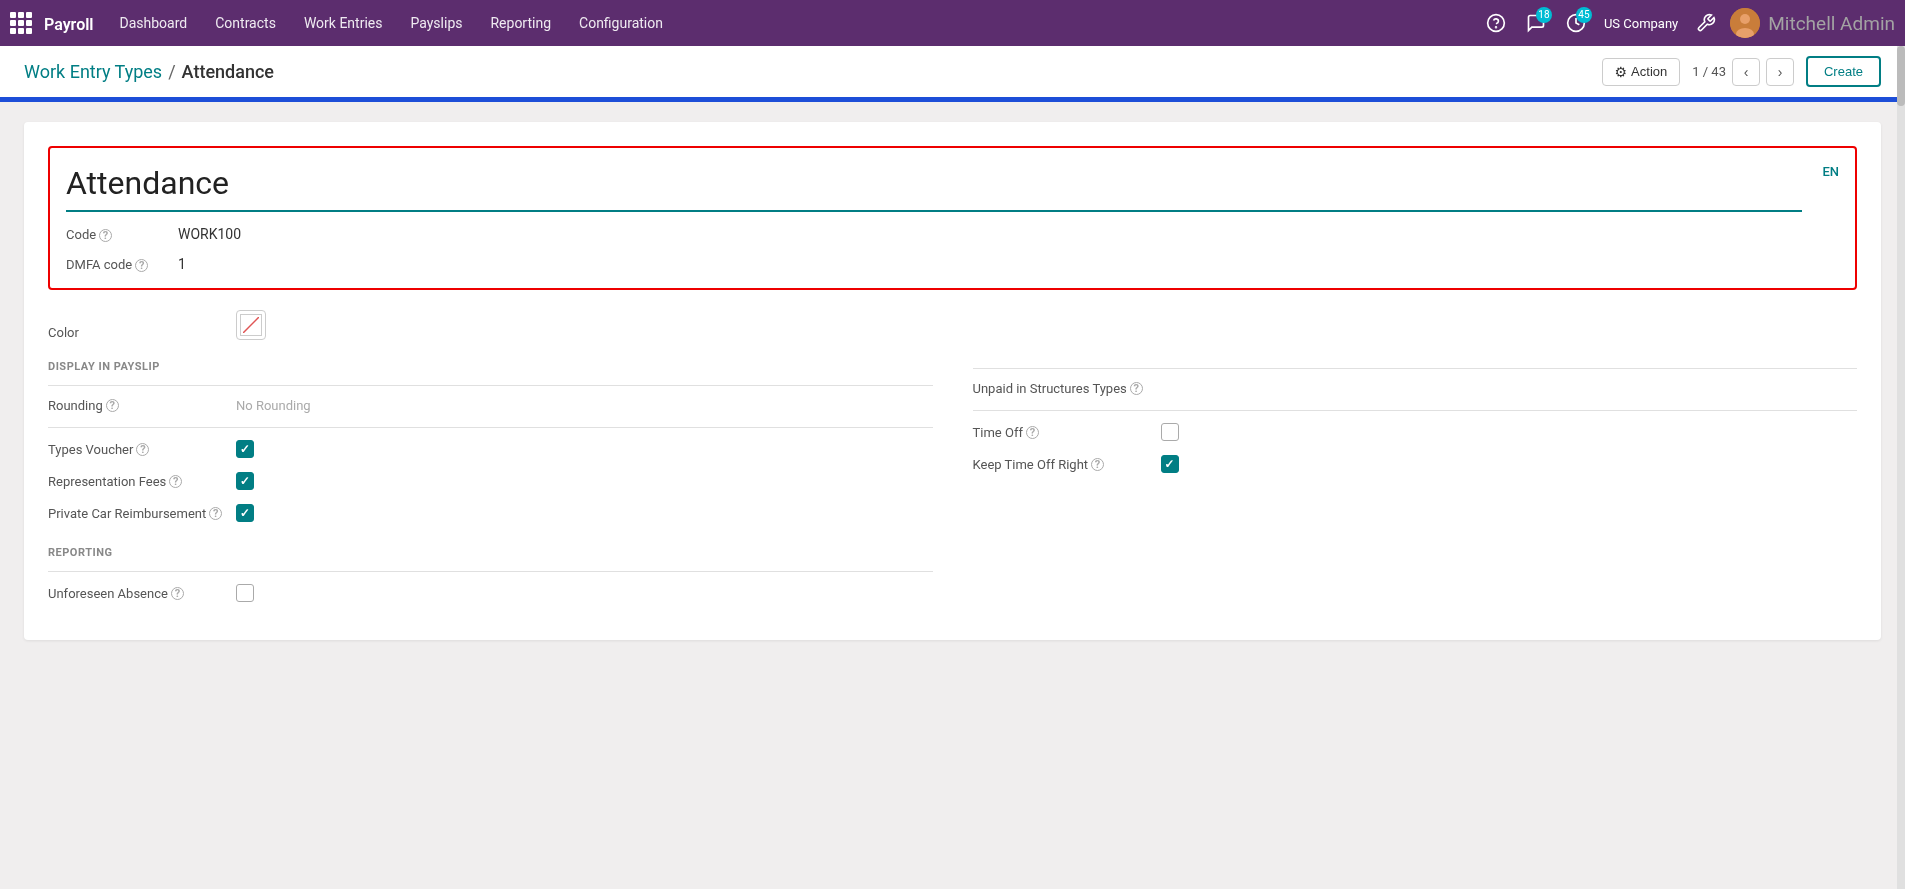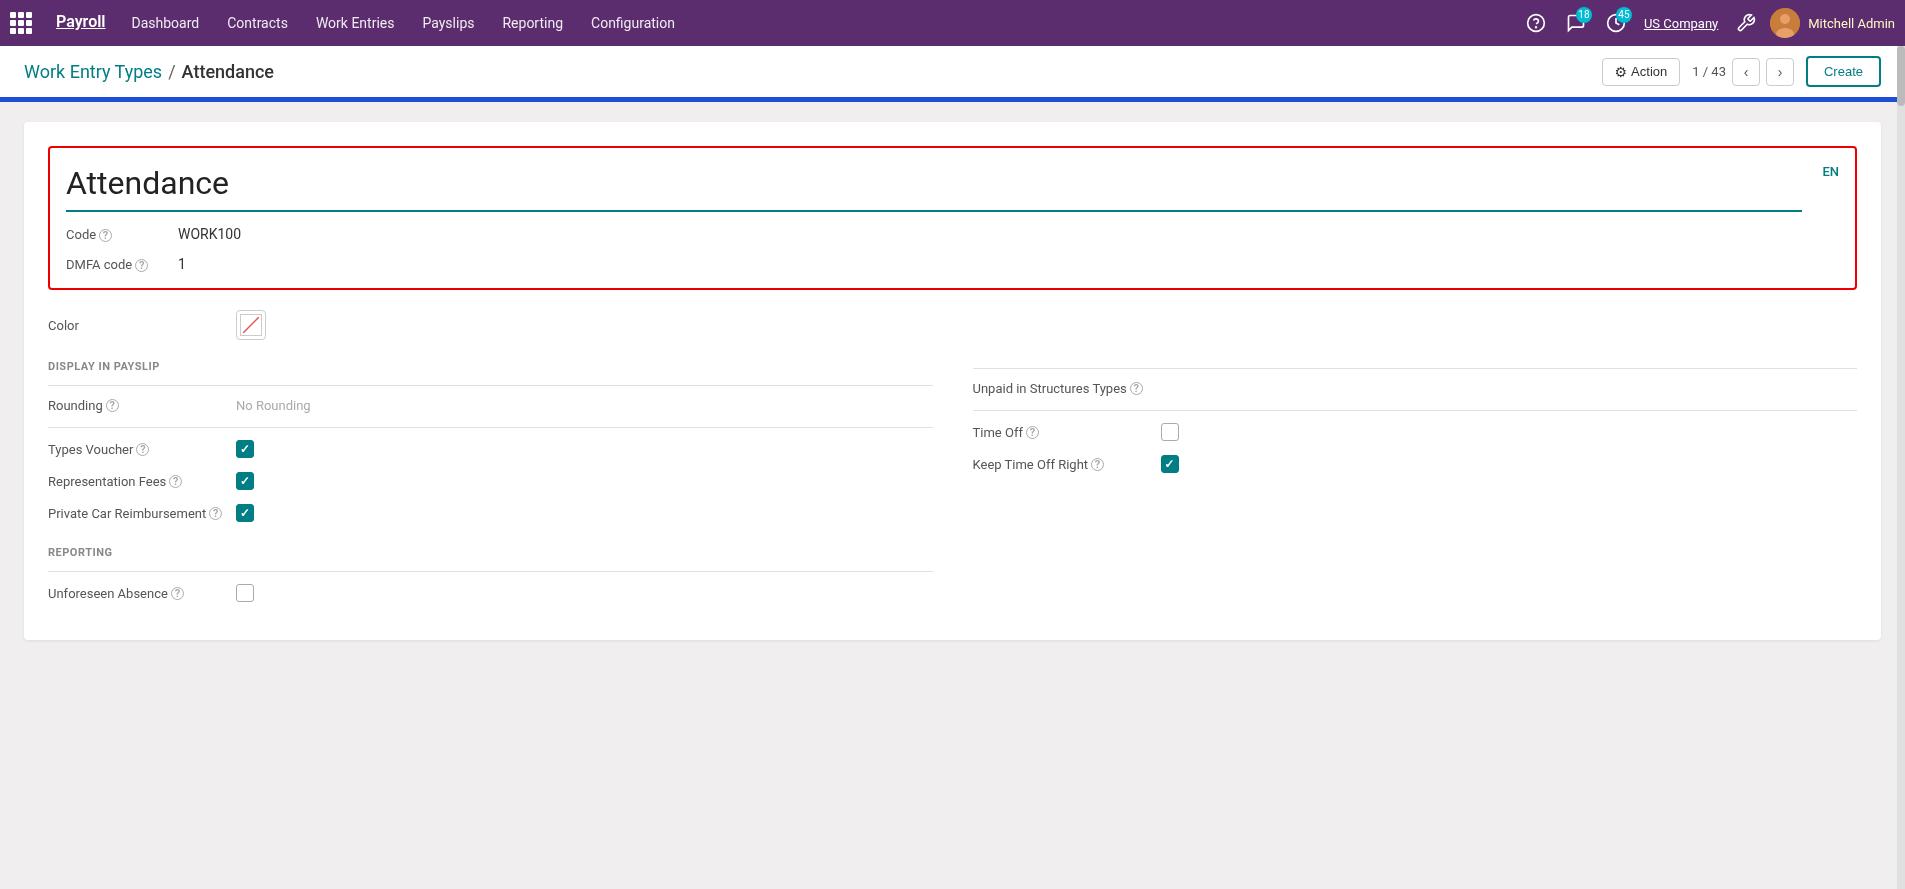--- a/index.html
+++ b/index.html
@@ -10,27 +10,26 @@
       background: #5c2d6e;
       color: white;
       display: flex;
       align-items: center;
       height: 46px;
       padding: 0 10px;
       gap: 4px;
     }
     .navbar-brand {
       display: flex;
-      align-items: flex-start;
-      gap: 20px;
+      align-items: flex-end;
+      gap: 8px;
       font-size: 16px;
       font-weight: 600;
       margin-right: 10px;
       color: white;
-      text-decoration: underline;
     }
     .nav-grid-icon {
       display: grid;
       grid-template-columns: repeat(3,6px);
       gap: 2px;
       margin-right: 4px;
     }
     .nav-grid-icon span {
       width: 6px; height: 6px;
       background: white;
@@ -70,32 +69,31 @@
       border-radius: 8px;
       padding: 1px 0;
       min-width: 16px;
       text-align: center;
       line-height: 14px;
     }
     .company-name {
       color: white;
       font-size: 13px;
       margin: 0 4px;
-      text-decoration: underline;
     }
     .user-avatar {
       width: 30px; height: 30px;
       border-radius: 50%;
       background: #c97d3a;
       display: flex; align-items: center; justify-content: center;
       color: white;
       font-size: 12px;
       overflow: hidden;
     }
-    .user-name { color: #fef9c3; font-size: 13px; }
+    .user-name { color: #a3a3a3; font-size: 19px; }
 
     
     .breadcrumb-bar {
       background: white;
       padding: 0 24px;
       height: 56px;
       display: flex;
       align-items: center;
       justify-content: space-between;
       border-bottom: 5px solid #1d4ed8;
@@ -429,21 +427,21 @@
       </div>
       <div class="field-row">
         <span class="field-label">
           <span>DMFA code</span>
           <span class="help-icon">?</span>
         </span>
         <span class="field-value">1</span>
       </div>
     </div>
 
-    <div class="form-field-row" style="margin-bottom:20px;">
+    <div class="form-field-row" style="margin-bottom:20px;align-items:flex-end;">
       <span class="form-field-label">Color</span>
       <div class="color-swatch">
         <div class="color-swatch-inner">
           <svg width="16" height="16" viewBox="0 0 16 16">
             <line x1="0" y1="16" x2="16" y2="0" stroke="#e05555" stroke-width="1.5"></line>
           </svg>
         </div>
       </div>
     </div>
 

